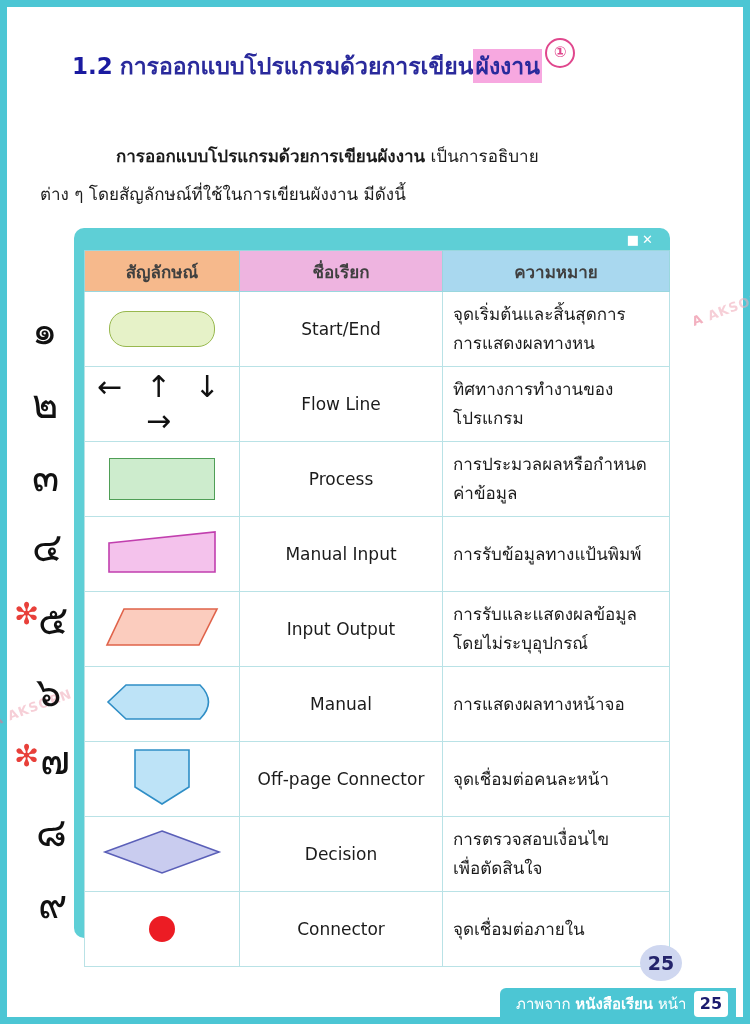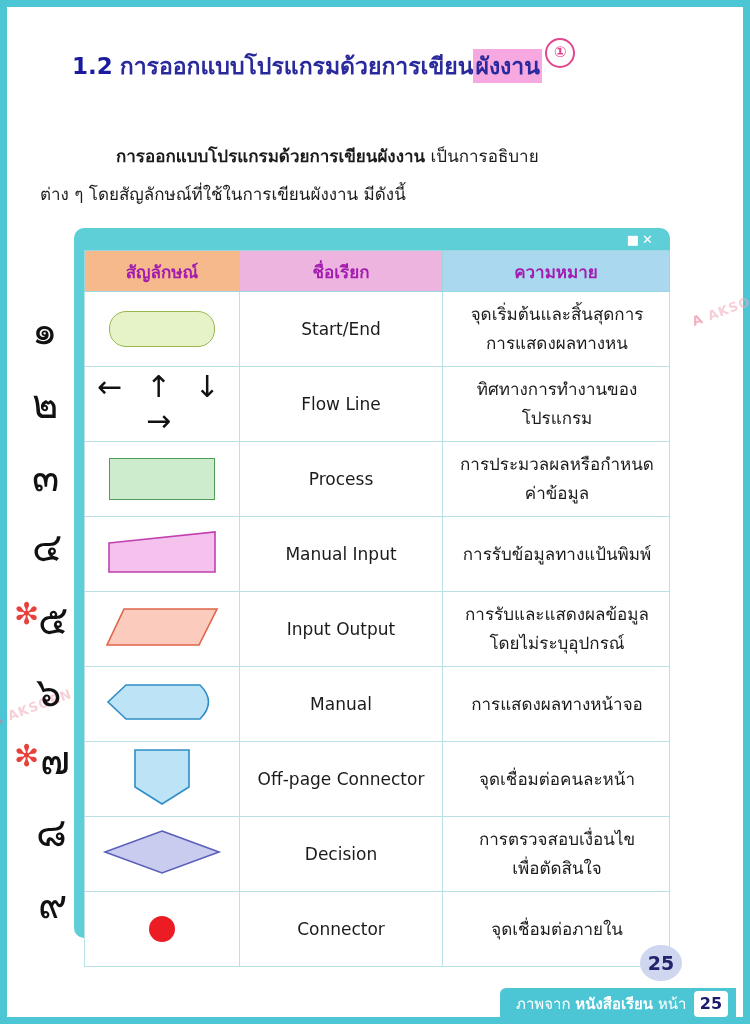--- a/index.html
+++ b/index.html
@@ -103,21 +103,21 @@
   }
   .tbl {
     width: 576px;
     border-collapse: collapse;
     background: #ffffff;
     table-layout: fixed;
   }
   .tbl th {
     font-size: 17px;
     font-weight: bold;
-    color: #a21caf;
+    color: #404040;
     height: 38px;
     border: 1px solid #9ad7de;
     text-align: center;
   }
   .th-sym { background: #f6b98c; width: 152px; }
   .th-name { background: #eeb4e0; width: 200px; }
   .th-mean { background: #a9d8ef; width: 224px; }
 
   .tbl td {
     border: 1px solid #b9e2e6;
@@ -133,21 +133,20 @@
   .cell-name {
     text-align: center;
     font-family: "DejaVu Sans", "Liberation Sans", sans-serif;
     font-size: 17px;
     color: #333;
   }
   .cell-mean {
     padding: 6px 8px 6px 10px;
     line-height: 29px;
     font-size: 17px;
-    text-align: center;
   }
 
   
   .shp { display: inline-block; vertical-align: middle; }
 
   .s-terminal {
     width: 104px; height: 34px;
     background: #e6f2c8;
     border: 1.5px solid #98b84e;
     border-radius: 17px;

